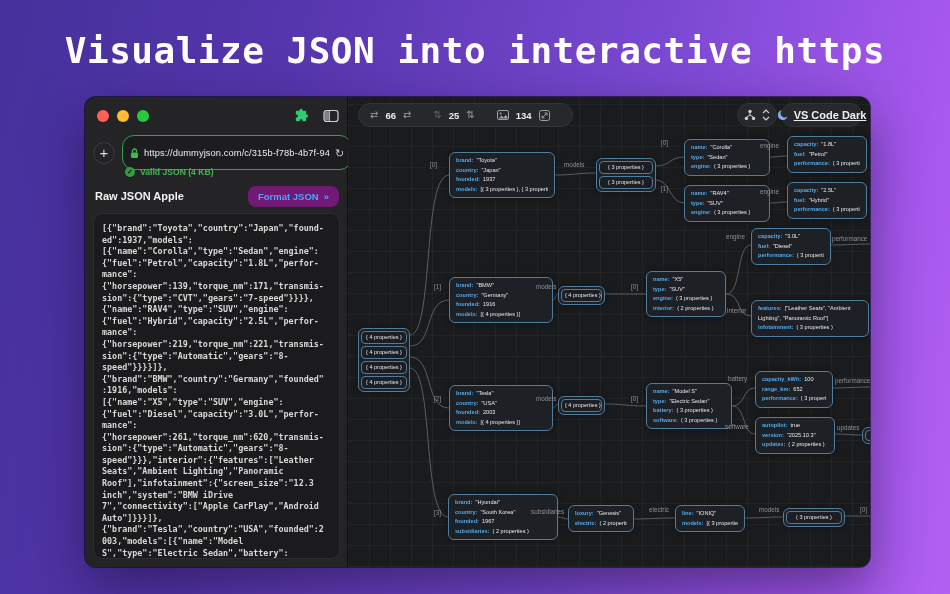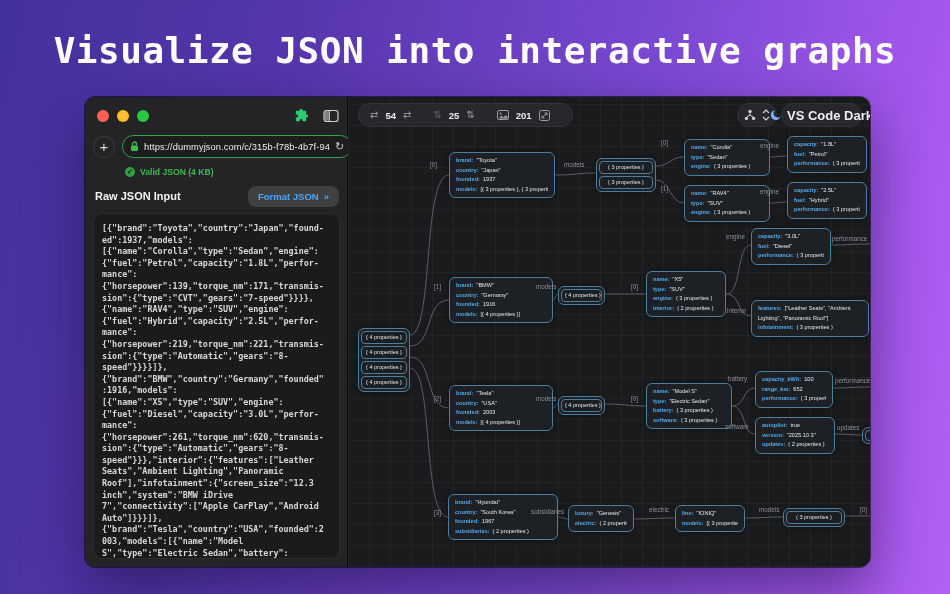--- a/index.html
+++ b/index.html
@@ -23,31 +23,31 @@
   }
   
   .left-panel{ position:relative; width:263px; height:100%; background:#242427; border-right:1px solid #0b0b0c; flex:none; }
   .traffic{ position:absolute; top:13px; left:12px; display:flex; gap:8px; }
   .light{ width:12px; height:12px; border-radius:50%; }
   .light.red{ background:#ff5f57; } .light.yellow{ background:#febc2e; } .light.green{ background:#28c840; }
   .tb-icons{ position:absolute; top:11px; right:8px; display:flex; gap:14px; align-items:center; }
   .url-row{ position:absolute; top:38px; left:8px; right:8px; display:flex; align-items:center; gap:7px; }
   .add-btn{ width:22px; height:22px; border-radius:50%; border:1px solid #3d3d40; background:transparent;
     color:#d8d8d8; font-size:15px; line-height:19px; text-align:center; flex:none; cursor:pointer;}
-  .url-pill{ flex:1; height:23px; border:1.5px solid #31a14b; border-radius:12px; background:#1d1d1f;
-    display:flex; align-items:flex-end; gap:5px; padding:5px 7px; }
+  .url-pill{ flex:1; height:35px; border:1.5px solid #31a14b; border-radius:12px; background:#1d1d1f;
+    display:flex; align-items:flex-start; gap:5px; padding:12px 7px; }
   .url-text{ flex:1; font-size:9.3px; color:#ececec; white-space:nowrap; overflow:hidden; letter-spacing:.1px;}
   .reload{ color:#cfcfcf; font-size:11px; line-height:11px; }
   .valid-row{ position:absolute; top:70px; left:40px; display:flex; align-items:center; gap:5px; }
   .check-dot{ width:10px; height:10px; border-radius:50%; background:#2ea043; color:#101010;
     font-size:7px; line-height:10px; text-align:center; font-weight:bold;}
   .valid-text{ font-size:8.6px; font-weight:bold; color:#3fb950; }
   .input-header{ position:absolute; top:88px; left:10px; right:8px; height:22px; display:flex; align-items:center; justify-content:space-between;}
   .raw-label{ font-size:11px; font-weight:bold; color:#f2f2f2; }
-  .format-btn{ background:#404040; border:none; border-radius:8px; height:21px; padding:0 10px;
+  .format-btn{ background:#701a75; border:none; border-radius:8px; height:21px; padding:0 10px;
     color:#4da3ff; font-size:9.5px; font-weight:bold; display:flex; align-items:center; gap:5px; cursor:pointer;}
   .json-box{ position:absolute; left:8px; top:116px; width:247px; height:346px;
     background:#1b1b1d; border:1px solid #2d2d30; border-radius:9px; overflow:hidden; }
   .json-box pre{
     padding:9px 8px; font-family:"DejaVu Sans Mono", monospace; font-size:8.4px; line-height:11.6px;
     color:#d8d8d8; font-weight:bold; white-space:pre;
   }
   
   .graph-panel{ position:relative; flex:1; height:100%; background:#1a1b1d; overflow:hidden; }
   .grid{ position:absolute; inset:0;
@@ -58,40 +58,40 @@
   .gtoolbar{ position:absolute; top:6px; left:0; right:0; height:24px; }
   .pill{ position:absolute; background:#27282b; border:1px solid #333538; border-radius:12px; height:24px;
     display:flex; align-items:center; color:#b9bdc2;}
   .pill-controls{ left:10px; width:215px; padding:0 11px; gap:7px; font-size:10px;}
   .pill-controls .num{ color:#ececec; font-size:9.5px; font-weight:bold; }
   .pill-controls .sp{ width:8px; }
   .arrow-ic{ font-size:10px; color:#9aa0a6; line-height:1; cursor:pointer;}
   .arrow-ic.dim{ color:#62666b; }
   .pill-layout{ left:389px; width:40px; justify-content:center; gap:6px; }
   .pill-theme{ left:433px; width:81px; justify-content:center; gap:5px; cursor:pointer;}
-  .theme-label{ font-size:13px; color:#eceef0; font-weight:bold; white-space:nowrap;}
+  .theme-label{ font-size:11px; color:#eceef0; font-weight:bold; white-space:nowrap;text-decoration:underline;}
   .edges-svg{ position:absolute; inset:0; width:522px; height:470px; }
   .gnode{ position:absolute; background:#1d2125; border:1px solid #4f7d9e; border-radius:6px;
     padding:3px 6px; font-size:5.6px; line-height:9.6px; color:#e5e7e9; cursor:pointer;
     box-shadow:0 0 6px rgba(0,0,0,.35);}
   .gnode .nrow{ white-space:nowrap; overflow:hidden; }
   .gnode.wrap .nrow{ white-space:normal; }
   .gnode .k{ color:#55a9e8; font-weight:bold; margin-right:3px; }
   .gnode .v{ color:#e5e7e9; }
   .gnode.chips{ padding:2px; background:#1d2125; display:flex; flex-direction:column; gap:2px; }
   .gnode.chips .chip{ border:1px solid #4f7d9e; border-radius:4px; min-height:11px; line-height:11px;
     padding:0 3px; text-align:center; font-size:5.5px; color:#dfe1e3; white-space:nowrap; background:#1b1f23;}
   .glabel{ position:absolute; font-size:6.3px; color:#8b9196; white-space:nowrap; }
   
   svg.ic{ display:block; }
 </style>
 </head>
 <body>
 
-<h1 class="hero-title">Visualize JSON into interactive graphs</h1>
+<h1 class="hero-title">Visualize JSON into interactive https</h1>
 
 <div class="window">
 
   <div class="left-panel">
     <div class="traffic">
       <span class="light red"></span>
       <span class="light yellow"></span>
       <span class="light green"></span>
     </div>
     <div class="tb-icons">
@@ -122,21 +122,21 @@
         <span class="reload">↻</span>
       </div>
     </div>
 
     <div class="valid-row">
       <span class="check-dot">✓</span>
       <span class="valid-text">Valid JSON (4 KB)</span>
     </div>
 
     <div class="input-header">
-      <span class="raw-label">Raw JSON Input</span>
+      <span class="raw-label">Raw JSON Apple</span>
       <button class="format-btn">
         <span>Format JSON</span>
         <span>»</span>
       </button>
     </div>
 
     <div class="json-box">
       <pre id="json-pre">[{"brand":"Toyota","country":"Japan","found-
 ed":1937,"models":
 [{"name":"Corolla","type":"Sedan","engine":
@@ -328,35 +328,35 @@
         <div class="glabel" style="left: 86px; top: 412px;">[3]</div>
         <div class="glabel" style="left: 183px; top: 411px;">subsidiaries</div>
         <div class="glabel" style="left: 301px; top: 409px;">electric</div>
         <div class="glabel" style="left: 411px; top: 409px;">models</div>
         <div class="glabel" style="left: 512px; top: 409px;">[0]</div>
       </div>
 
     <div class="gtoolbar">
       <div class="pill pill-controls">
         <span class="arrow-ic">⇄</span>
-        <span class="num">54</span>
+        <span class="num">66</span>
         <span class="arrow-ic">⇄</span>
         <span class="sp"></span>
         <span class="arrow-ic dim">⇅</span>
         <span class="num">25</span>
         <span class="arrow-ic">⇅</span>
         <span class="sp"></span>
         <span>
           <svg class="ic" width="12" height="10" viewBox="0 0 12 10">
             <rect x=".5" y=".5" width="11" height="9" rx="1.5" fill="none" stroke="#9aa0a6"></rect>
             <circle cx="3.6" cy="3.4" r="1" fill="#9aa0a6"></circle>
             <path d="M1.5 8.5l3-3 2 2 2.3-2.6 1.7 2v1.6z" fill="#9aa0a6"></path>
           </svg>
         </span>
-        <span class="num">201</span>
+        <span class="num">134</span>
         <span>
           <svg class="ic" width="11" height="11" viewBox="0 0 11 11">
             <rect x=".5" y=".5" width="10" height="10" rx="2" fill="none" stroke="#9aa0a6"></rect>
             <path d="M3 8l5-5M3 5.5V8h2.5M8 5.5V3H5.5" fill="none" stroke="#9aa0a6"></path>
           </svg>
         </span>
       </div>
 
       <div class="pill pill-layout">
         <span>

